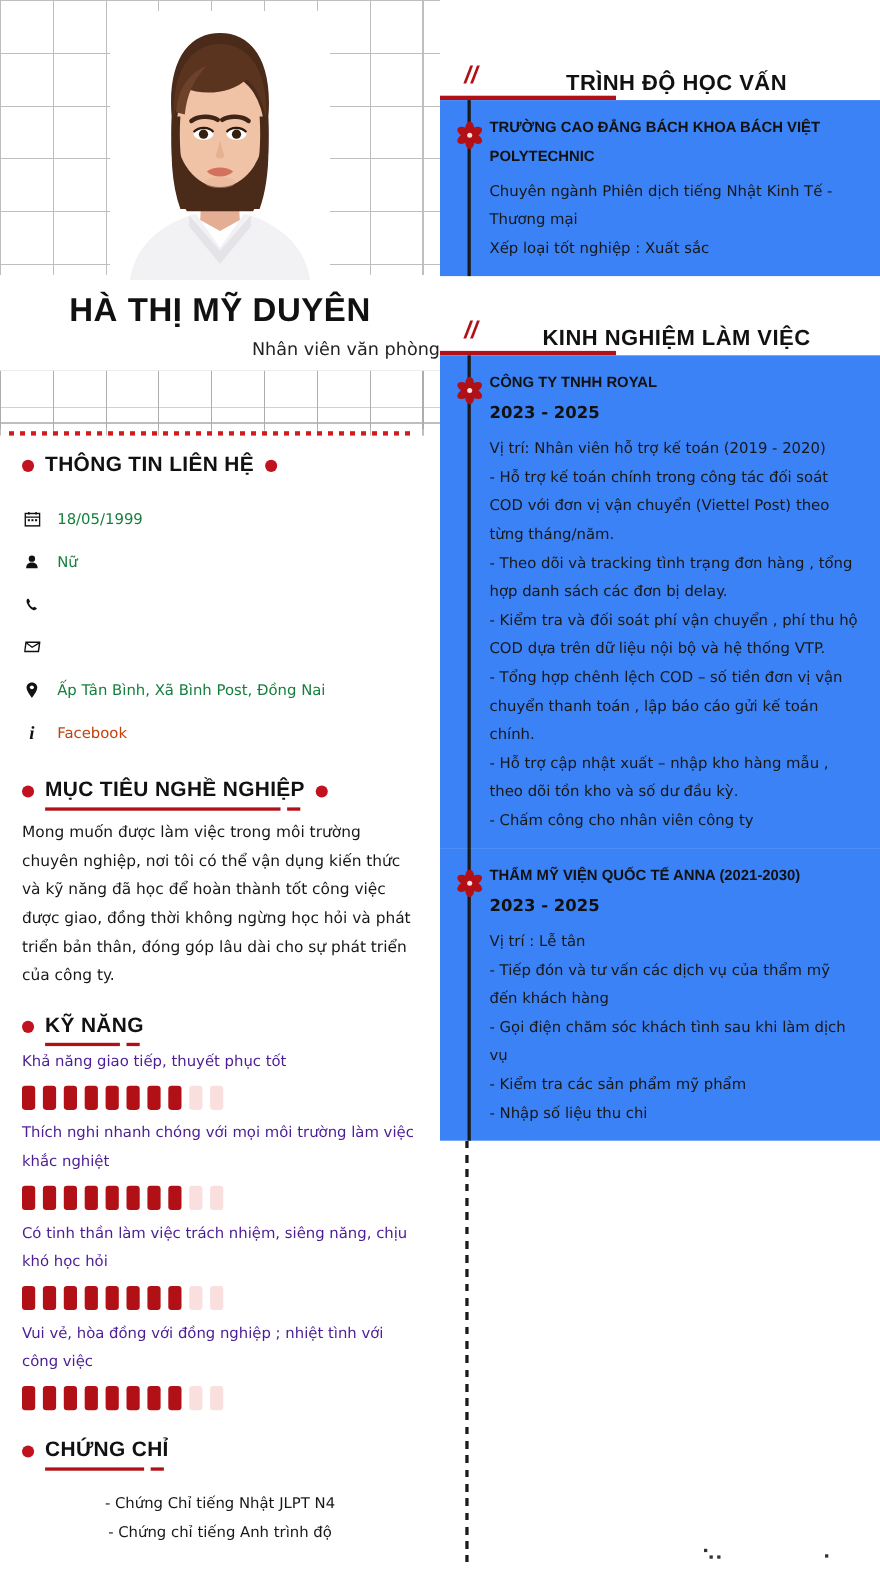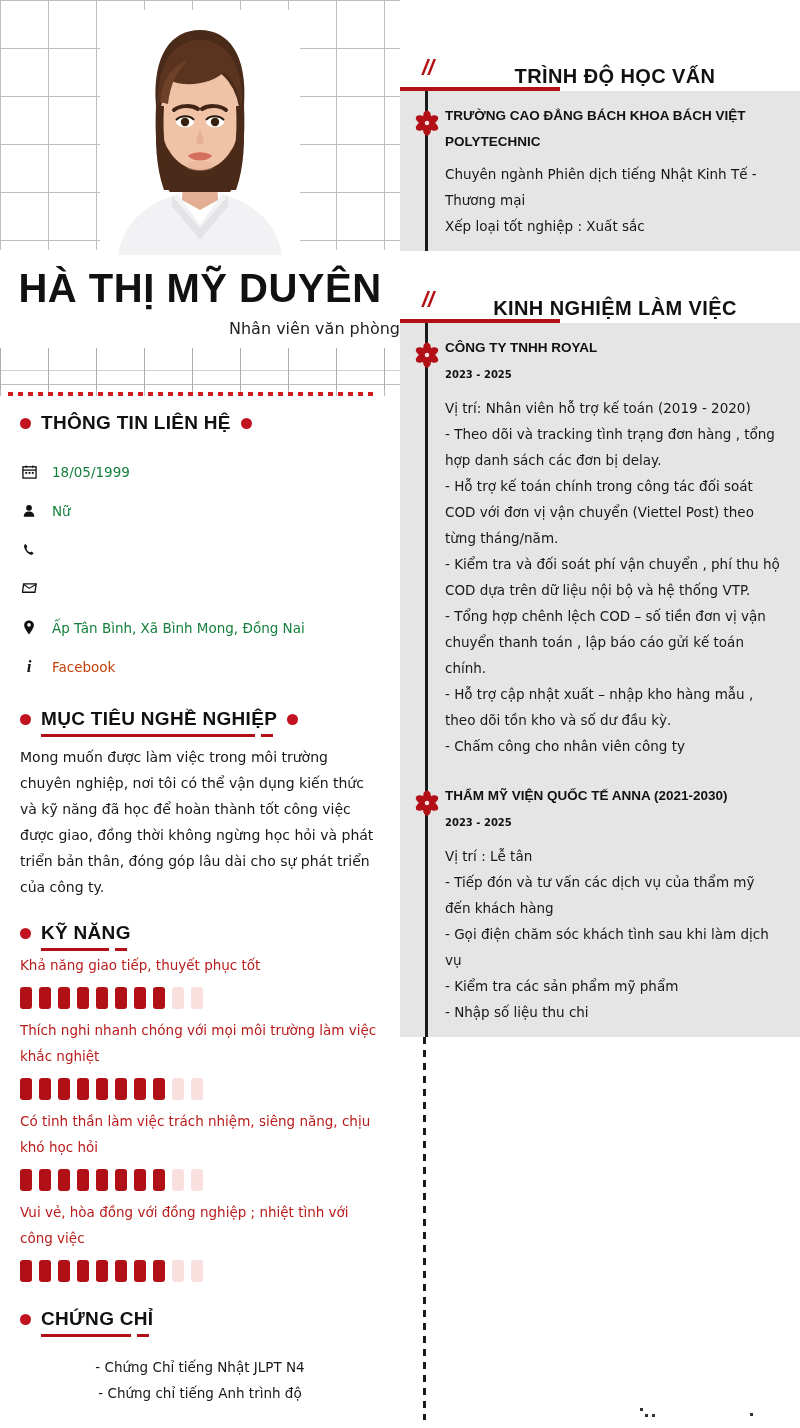--- a/index.html
+++ b/index.html
@@ -34,21 +34,21 @@
   
   .photo-wrap {
     position:absolute; left:100px; top:10px; width:200px; height:245px;
     overflow:hidden;
   }
   .face { position:absolute; left:0; top:0; width:200px; height:245px; }
 
   
   .name-block { position:absolute; left:0; top:258px; width:400px; text-align:center; background:#fff; padding:8px 0 10px; }
   .cv-name {
-    font-size:40px; font-weight:bold; letter-spacing:.5px; color:#111;
+    font-size:30px; font-weight:bold; letter-spacing:.5px; color:#111;
     font-family:"Liberation Sans", sans-serif;
   }
   .cv-role { font-size:16px; color:#222; margin-top:8px;text-align:right; }
 
   .dotted-sep {
     position:absolute; left:8px; top:392px; width:368px; height:4px;
     background-image:repeating-linear-gradient(to right,#cf1c1c 0 5px, transparent 5px 10px);
   }
 
   
@@ -69,21 +69,21 @@
   .contact-list { margin-top:18px; }
   .c-row { display:flex; align-items:center; gap:14px; height:39px; }
   .c-ico { width:18px; text-align:center; font-size:15px; color:#111; flex:none; }
   .c-ico svg { display:block; margin:0 auto; }
   .c-val { font-size:13.5px; color:#15803d; }
   .c-val.muted { color:#c2410c; }
 
   .obj-body { font-size:14px; line-height:26px; color:#181818; margin-top:14px; }
 
   .skills { margin-top:8px; }
-  .skill-label { font-size:13.5px; line-height:26px; color:#b91c1c; margin-top:8px; }
+  .skill-label { font-size:13.5px; line-height:26px; color:#4c1d95; margin-top:8px; }
   .bars { display:flex; gap:7px; margin:9px 0 2px; }
   .bar { width:12px; height:22px; border-radius:3px; background:#b11116; }
   .bar.off { background:#fadfdf; }
 
   .cert-list { margin-top:24px;text-align:center; }
   .cert-item { font-size:13.5px; line-height:26px; color:#181818; }
 
   
   .right-col { position:absolute; left:400px; top:0; width:400px; height:1428px; }
   .r-head { position:relative; height:46px; }
@@ -91,25 +91,25 @@
     position:absolute; left:22px; top:10px; font-size:22px; font-weight:bold;
     color:#b11116; font-style:italic; font-family:"Liberation Sans", sans-serif;
   }
   .r-title {
     position:absolute; left:0; right:0; top:20px; text-align:center;
     font-size:20px; font-weight:bold; color:#111; letter-spacing:.4px;
     font-family:"Liberation Sans", sans-serif; padding-left:30px;
   }
   .r-bar { position:absolute; left:0; bottom:0; width:160px; height:4px; background:#b11116; }
 
-  .panel { position:relative; background:#e5e5e5; padding:12px 20px 12px 45px; }
+  .panel { position:relative; background:#3b82f6; padding:12px 20px 12px 45px; }
   .tl { position:absolute; left:25px; top:0; bottom:0; width:3px; background:#1a1a1a; }
   .flower { position:absolute; left:13px; top:18px; width:28px; height:28px; }
   .org { font-size:13.5px; font-weight:bold; color:#111; line-height:26px; font-family:"Liberation Sans", sans-serif; }
-  .yrs { font-size:10px; font-weight:bold; color:#111; line-height:28px; }
+  .yrs { font-size:15px; font-weight:bold; color:#111; line-height:28px; }
   .lines { margin-top:6px; }
   .ln { font-size:13.5px; line-height:26px; color:#181818; }
 
   .dash-tl {
     position:absolute; left:423px; width:3px;
     background-image:repeating-linear-gradient(to bottom,#1a1a1a 0 7px, transparent 7px 13px);
   }
   .speck { position:absolute; background:#333; }
 </style>
 </head>
@@ -215,21 +215,21 @@
         </span>
         <span class="c-val"></span>
       </div>
       <div class="c-row">
         <span class="c-ico">
           <svg width="12" height="15" viewBox="0 0 12 16">
               <path d="M6 0.5 C2.9 0.5 0.8 2.8 0.8 5.4 C0.8 9 6 15.5 6 15.5 C6 15.5 11.2 9 11.2 5.4 C11.2 2.8 9.1 0.5 6 0.5 Z" fill="#111"></path>
               <circle cx="6" cy="5.2" r="1.9" fill="#fff"></circle>
             </svg>
         </span>
-        <span class="c-val">Ấp Tân Bình, Xã Bình Mong, Đồng Nai</span>
+        <span class="c-val">Ấp Tân Bình, Xã Bình Post, Đồng Nai</span>
       </div>
       <div class="c-row">
         <span class="c-ico" style="font-weight:bold;font-style:italic;font-family:'Liberation Serif',serif;font-size:17px;">i</span>
         <span class="c-val muted">Facebook</span>
       </div>
     </div>
 
     <div class="sec-head" style="margin-top:22px;">
       <span class="dotm"></span>
       <span class="sec-title underlined">MỤC TIÊU NGHỀ NGHIỆP</span>
@@ -347,22 +347,22 @@
               <ellipse cx="16" cy="9" rx="4.6" ry="7.4" fill="#b11116" transform="rotate(120 16 16)"></ellipse>
               <ellipse cx="16" cy="9" rx="4.6" ry="7.4" fill="#b11116" transform="rotate(180 16 16)"></ellipse>
               <ellipse cx="16" cy="9" rx="4.6" ry="7.4" fill="#b11116" transform="rotate(240 16 16)"></ellipse>
               <ellipse cx="16" cy="9" rx="4.6" ry="7.4" fill="#b11116" transform="rotate(300 16 16)"></ellipse>
               <circle cx="16" cy="16" r="2.6" fill="#fadfe0"></circle>
             </svg></div>
           <div class="org">CÔNG TY TNHH ROYAL</div>
           <div class="yrs">2023 - 2025</div>
           <div class="lines">
             <div class="ln">Vị trí: Nhân viên hỗ trợ kế toán (2019 - 2020)</div>
+            <div class="ln">- Hỗ trợ kế toán chính trong công tác đối soát COD với đơn vị vận chuyển (Viettel Post) theo từng tháng/năm.</div>
             <div class="ln">- Theo dõi và tracking tình trạng đơn hàng , tổng hợp danh sách các đơn bị delay.</div>
-            <div class="ln">- Hỗ trợ kế toán chính trong công tác đối soát COD với đơn vị vận chuyển (Viettel Post) theo từng tháng/năm.</div>
             <div class="ln">- Kiểm tra và đối soát phí vận chuyển , phí thu hộ COD dựa trên dữ liệu nội bộ và hệ thống VTP.</div>
             <div class="ln">- Tổng hợp chênh lệch COD – số tiền đơn vị vận chuyển thanh toán , lập báo cáo gửi kế toán chính.</div>
             <div class="ln">- Hỗ trợ cập nhật xuất – nhập kho hàng mẫu , theo dõi tồn kho và số dư đầu kỳ.</div>
             <div class="ln">- Chấm công cho nhân viên công ty</div>
           </div>
         </div>
         <div class="panel">
           <div class="tl"></div>
           <div class="flower"><svg viewBox="0 0 32 32" width="28" height="28">
               <ellipse cx="16" cy="9" rx="4.6" ry="7.4" fill="#b11116" transform="rotate(0 16 16)"></ellipse>

